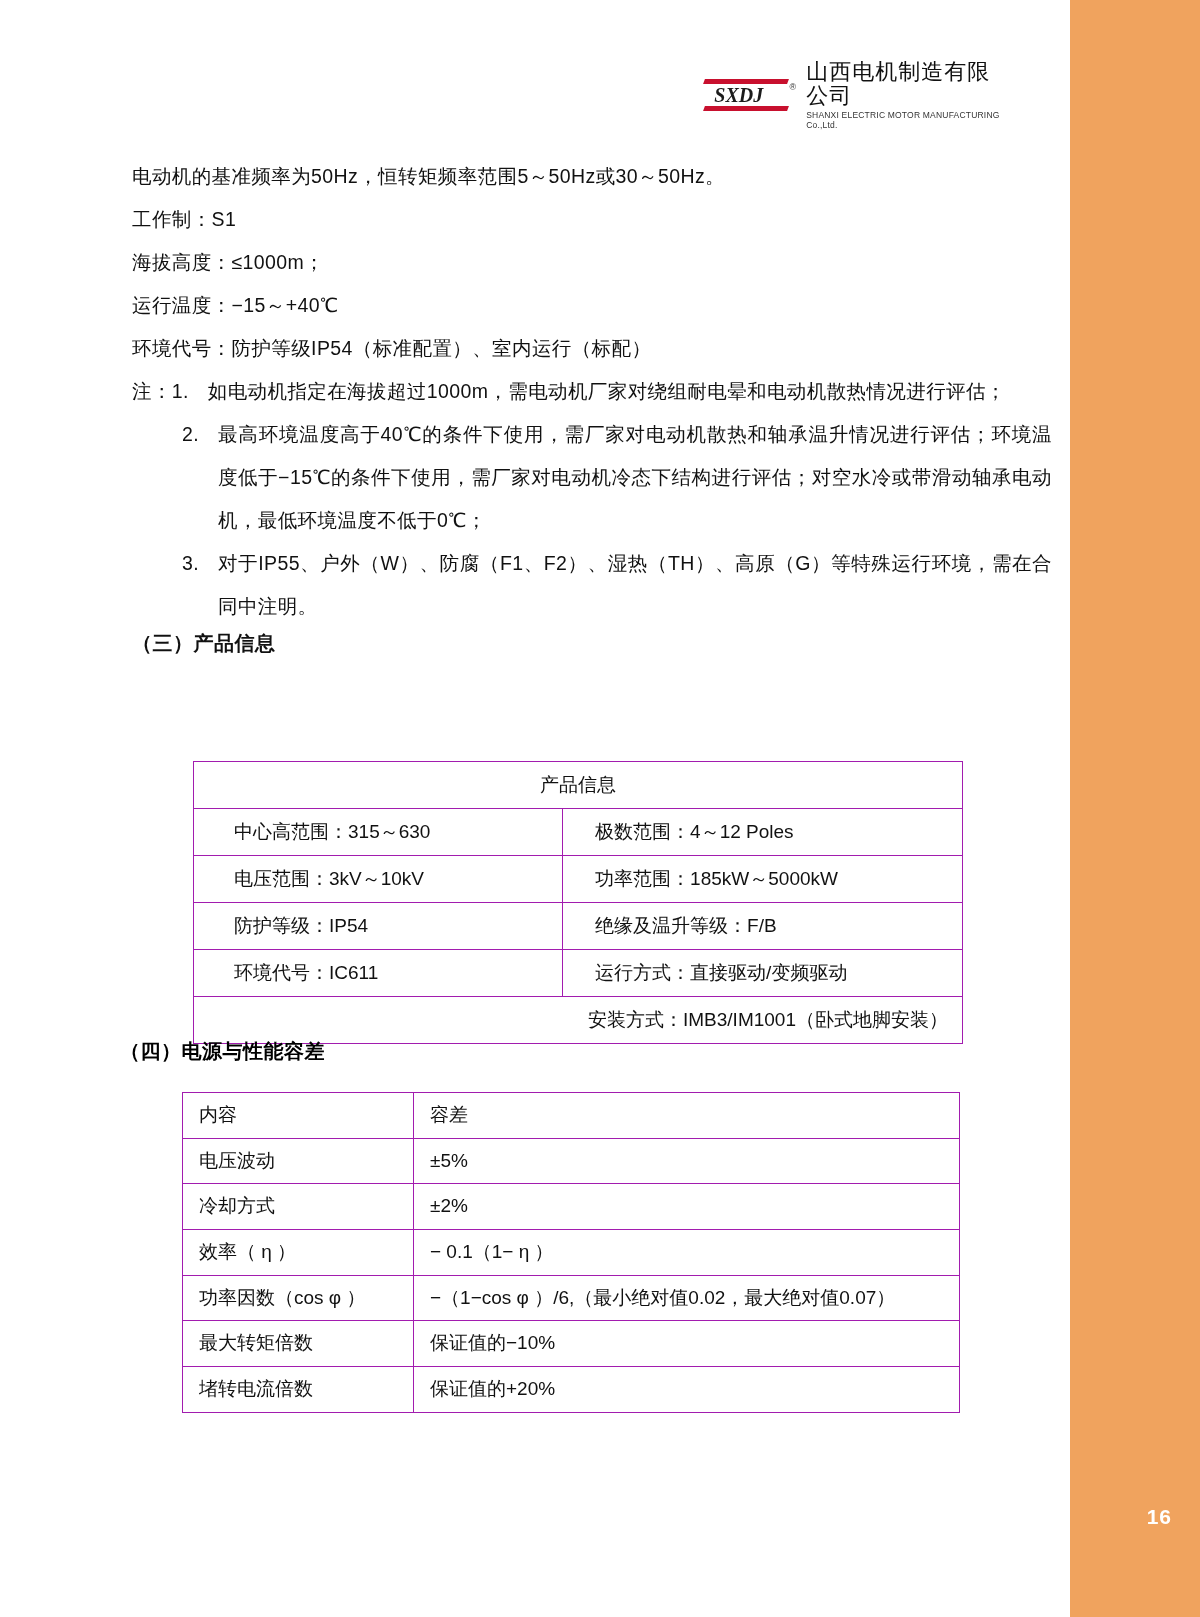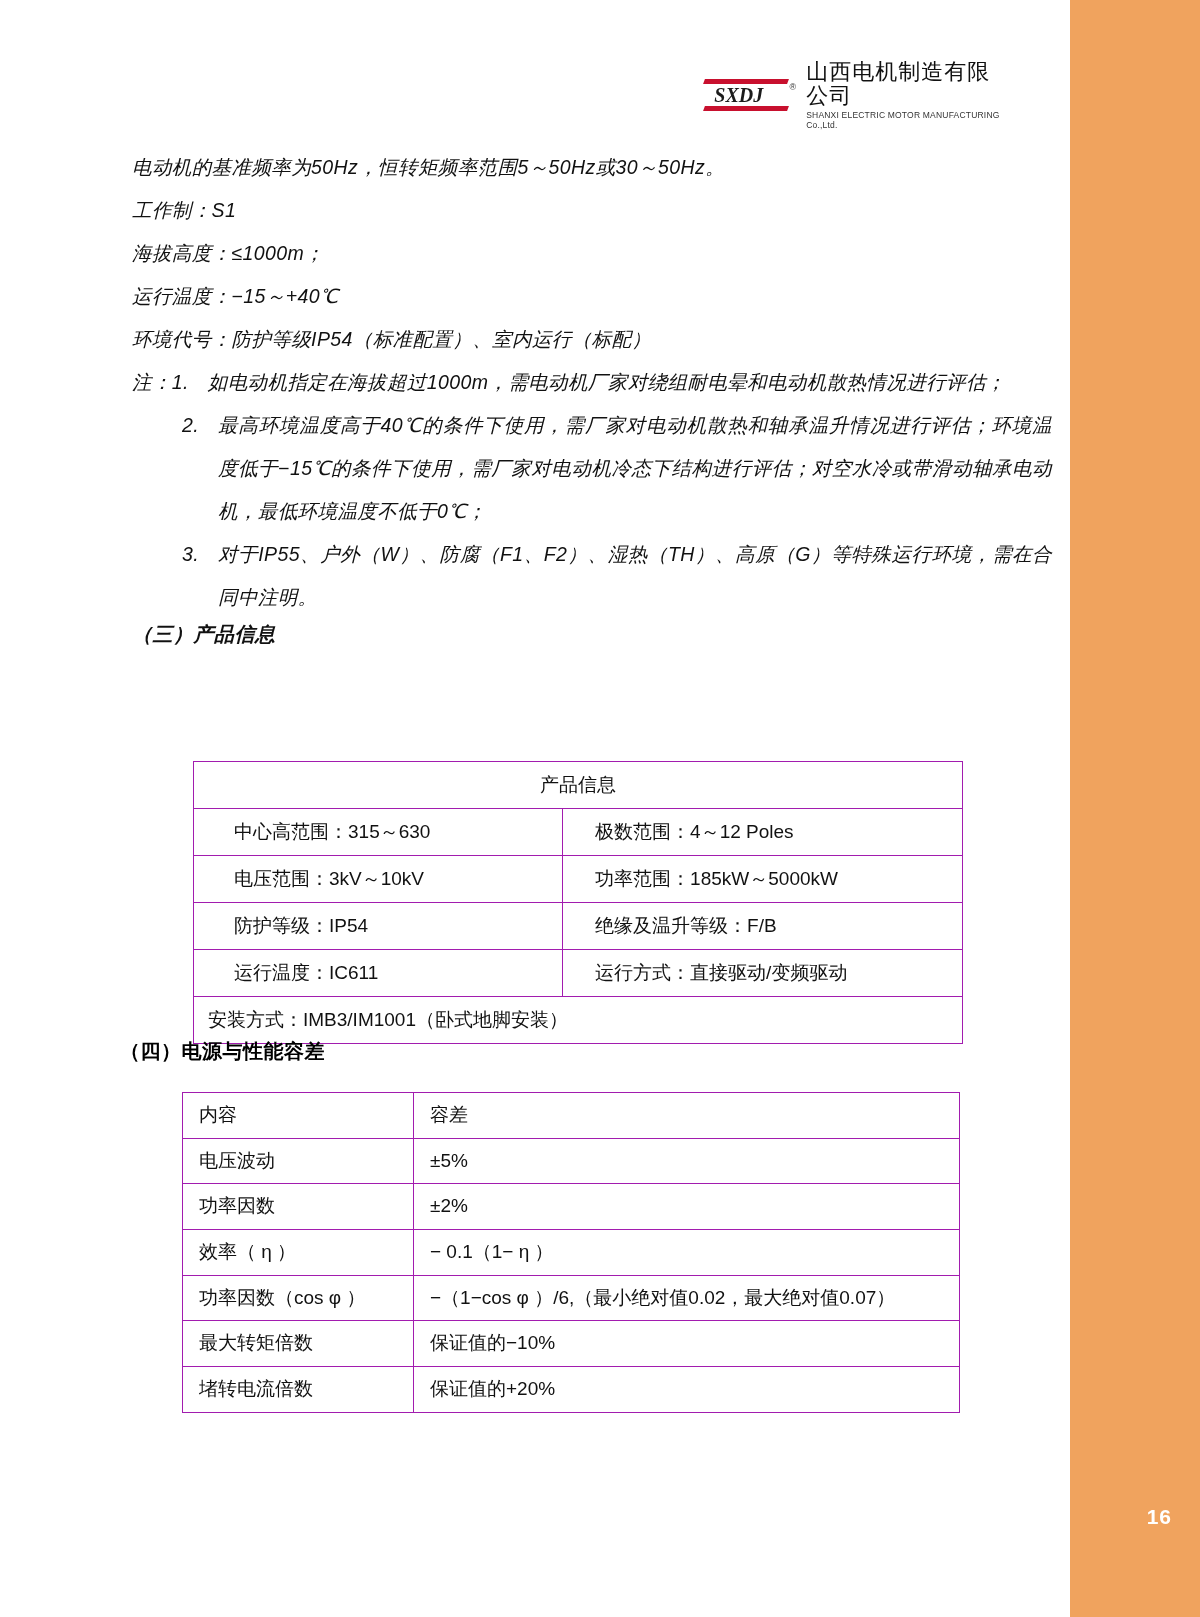--- a/index.html
+++ b/index.html
@@ -106,24 +106,23 @@
   }
   .logo-en {
     font-size: 8.5px;
     color: #333333;
     letter-spacing: 0.2px;
     margin-top: 3px;
   }
   
   .content {
     position: absolute;
-    top: 146px;
+    top: 155px;
     left: 132px;
     width: 920px;
-    font-style: italic;
   }
   .para {
     font-size: 19.5px;
     line-height: 43px;
     color: #111111;
     letter-spacing: 0.4px;
   }
   .note-row {
     display: flex;
     font-size: 19.5px;
@@ -180,21 +179,21 @@
   }
   .tbl-product td.col-l {
     width: 48%;
     padding-left: 40px;
   }
   .tbl-product td.col-r {
     padding-left: 32px;
     margin-top: 17px;
   }
   .tbl-product td.full {
-    text-align: left;
+    text-align: right;
     padding-left: 14px;
   }
   .title-2 {
     position: absolute;
     left: 120px;
     top: 1038px;
     font-size: 20px;
     font-weight: bold;
     letter-spacing: 0.5px;
   }
@@ -271,21 +270,21 @@
     </tr>
     <tr>
       <td class="col-l">电压范围：3kV～10kV</td>
       <td class="col-r">功率范围：185kW～5000kW</td>
     </tr>
     <tr>
       <td class="col-l">防护等级：IP54</td>
       <td class="col-r">绝缘及温升等级：F/B</td>
     </tr>
     <tr>
-      <td class="col-l">运行温度：IC611</td>
+      <td class="col-l">环境代号：IC611</td>
       <td class="col-r">运行方式：直接驱动/变频驱动</td>
     </tr>
     <tr>
       <td class="full" colspan="2">安装方式：IMB3/IM1001（卧式地脚安装）</td>
     </tr>
   </tbody>
     </table>
 
   <div class="title-2">（四）电源与性能容差</div>
 
@@ -293,21 +292,21 @@
     <tbody>
         <tr>
       <td class="c1">内容</td>
       <td class="c2">容差</td>
     </tr>
     <tr>
       <td class="c1">电压波动</td>
       <td class="c2">±5%</td>
     </tr>
     <tr>
-      <td class="c1">功率因数</td>
+      <td class="c1">冷却方式</td>
       <td class="c2">±2%</td>
     </tr>
     <tr>
       <td class="c1">效率（ η ）</td>
       <td class="c2">− 0.1（1− η ）</td>
     </tr>
     <tr>
       <td class="c1">功率因数（cos φ ）</td>
       <td class="c2">−（1−cos φ ）/6,（最小绝对值0.02，最大绝对值0.07）</td>
     </tr>

